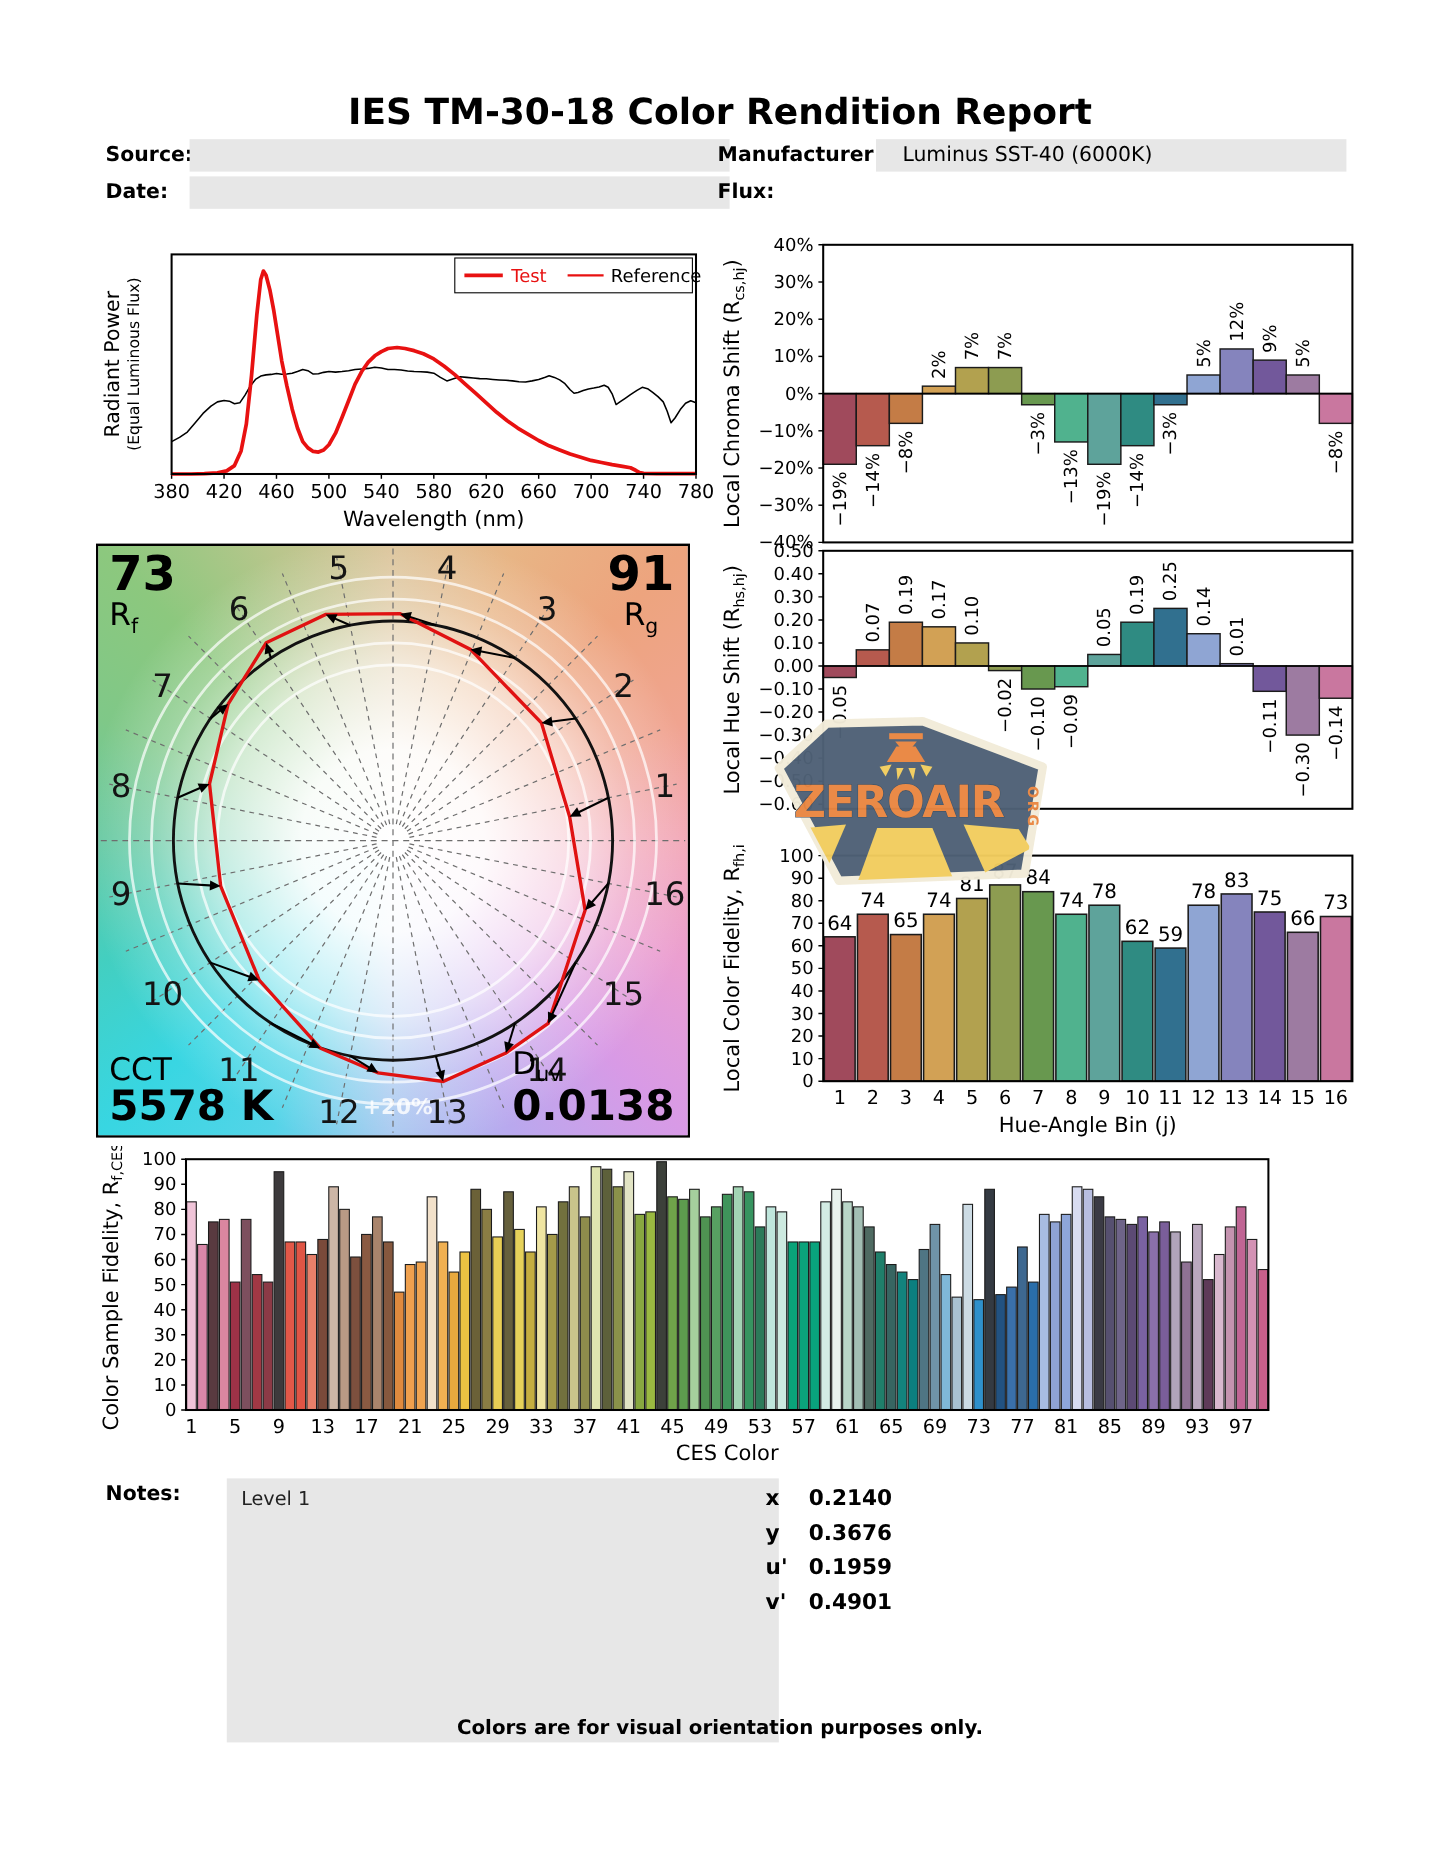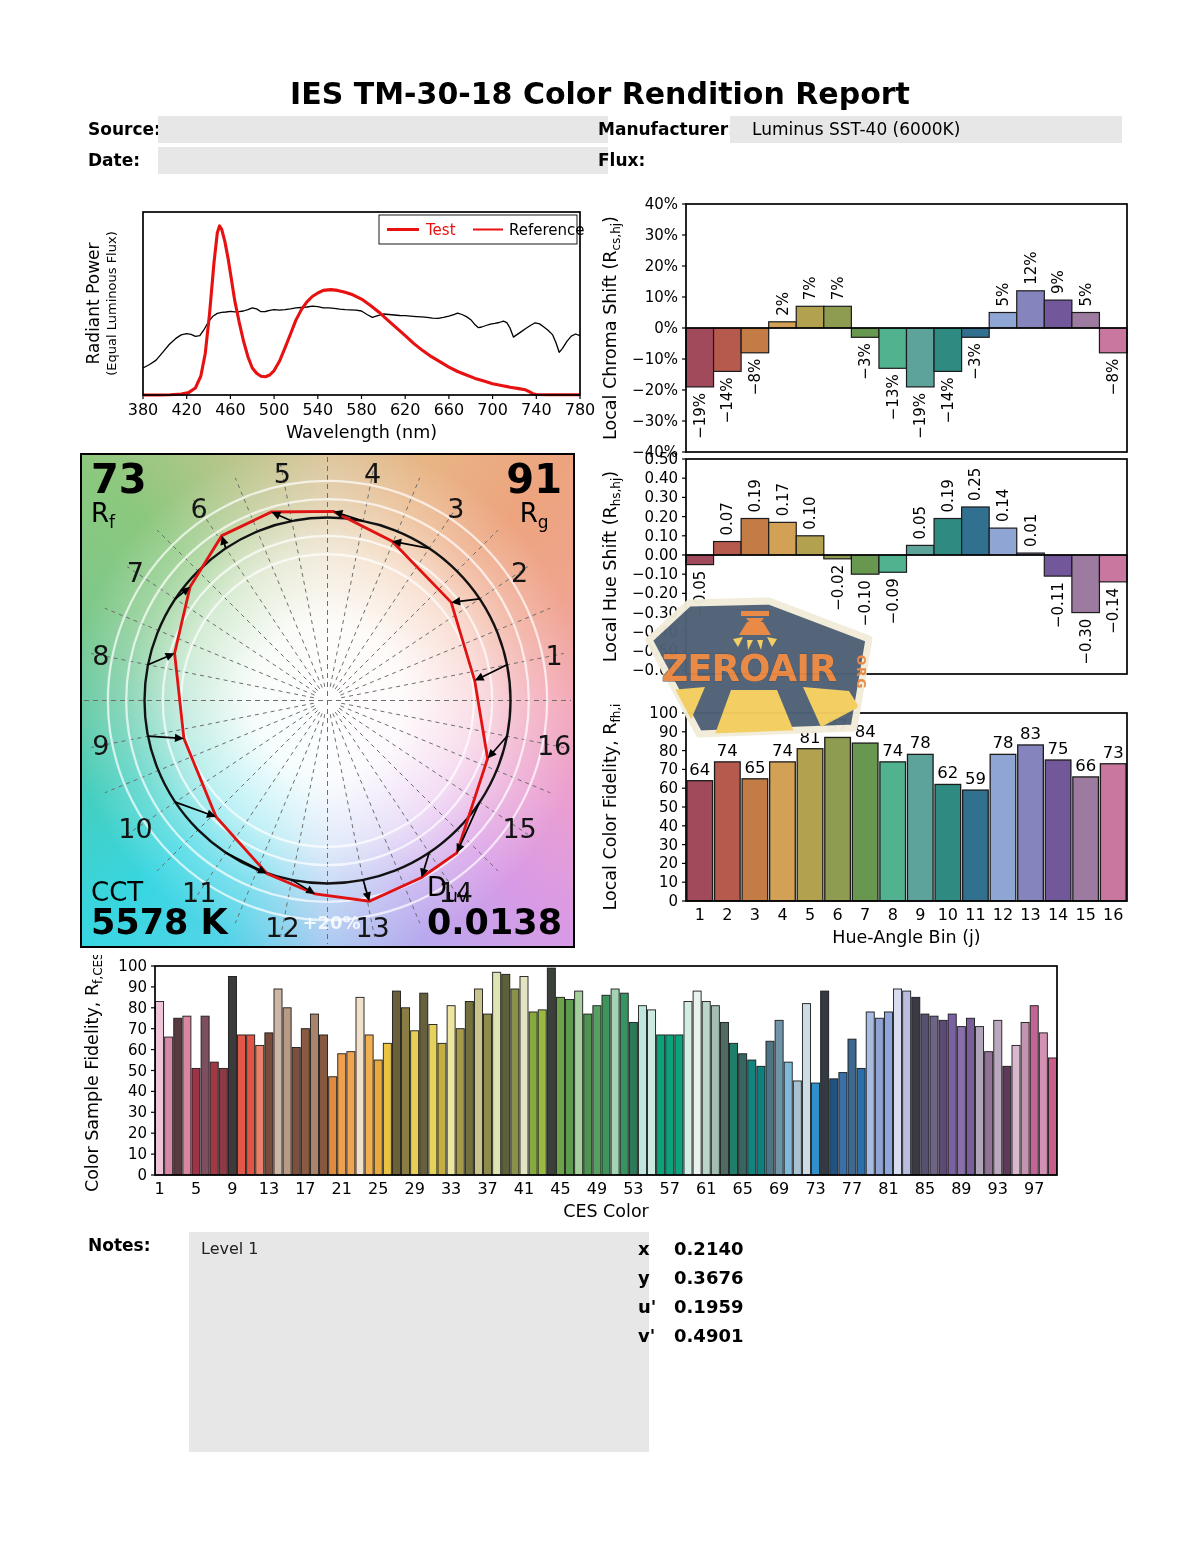--- a/index.html
+++ b/index.html
@@ -587,14 +587,15 @@
         <span class="cl">u'</span>
         <span class="cv">0.1959</span>
       </div>
     <div class="row">
         <span class="cl">v'</span>
         <span class="cv">0.4901</span>
       </div>
   </div>
 
 
+  <div class="footer" style="width:1200px;">Colors are for visual orientation purposes only.</div>
 
 </div>
 
 </body></html>

